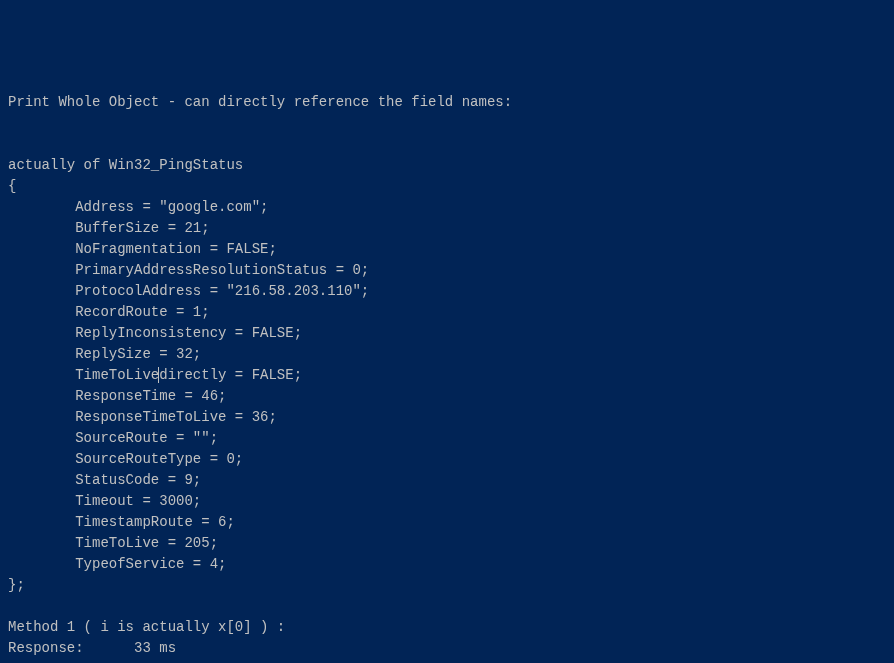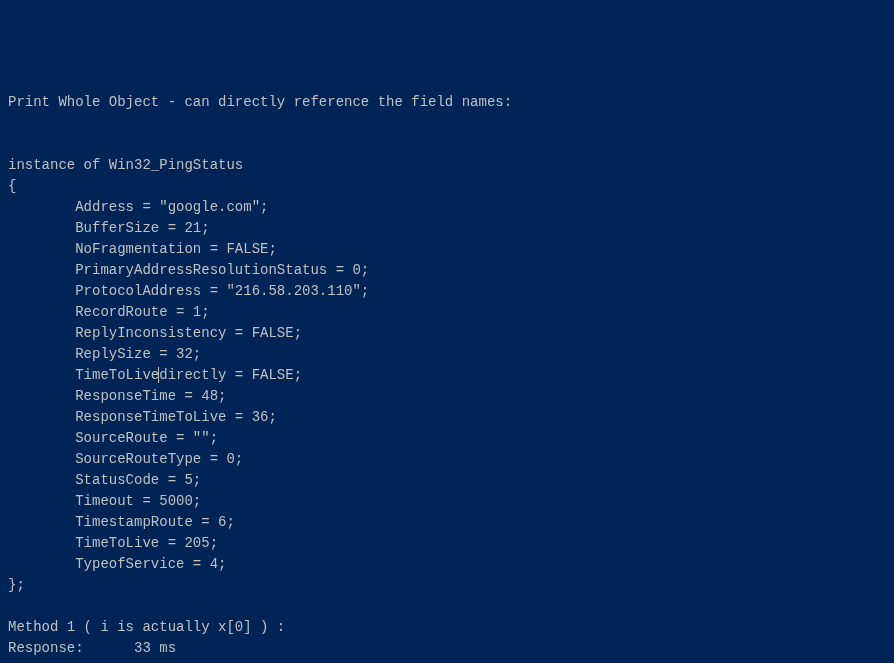--- a/index.html
+++ b/index.html
@@ -33,37 +33,37 @@
     }
   </style>
 </head>
 <body>
 
 
 
 <div class="terminal-output"><span>Print Whole Object - can directly reference the field names:</span>
 
 
-<span>instance of Win32_PingStatus</span>
+<span>actually of Win32_PingStatus</span>
 <span>{</span>
 <span>        Address = "google.com";</span>
 <span>        BufferSize = 21;</span>
 <span>        NoFragmentation = FALSE;</span>
 <span>        PrimaryAddressResolutionStatus = 0;</span>
 <span>        ProtocolAddress = "216.58.203.110";</span>
 <span>        RecordRoute = 1;</span>
 <span>        ReplyInconsistency = FALSE;</span>
 <span>        ReplySize = 32;</span>
 <span>        TimeToLive</span><span class="cursor"></span><span>directly = FALSE;</span>
-<span>        ResponseTime = 48;</span>
+<span>        ResponseTime = 46;</span>
 <span>        ResponseTimeToLive = 36;</span>
 <span>        SourceRoute = "";</span>
 <span>        SourceRouteType = 0;</span>
-<span>        StatusCode = 5;</span>
-<span>        Timeout = 5000;</span>
+<span>        StatusCode = 9;</span>
+<span>        Timeout = 3000;</span>
 <span>        TimestampRoute = 6;</span>
 <span>        TimeToLive = 205;</span>
 <span>        TypeofService = 4;</span>
 <span>};</span>
 
 <span>Method 1 ( i is actually x[0] ) :</span>
 <span>Response:      33 ms</span>
 <span>TTL:    128</span>
 
 

